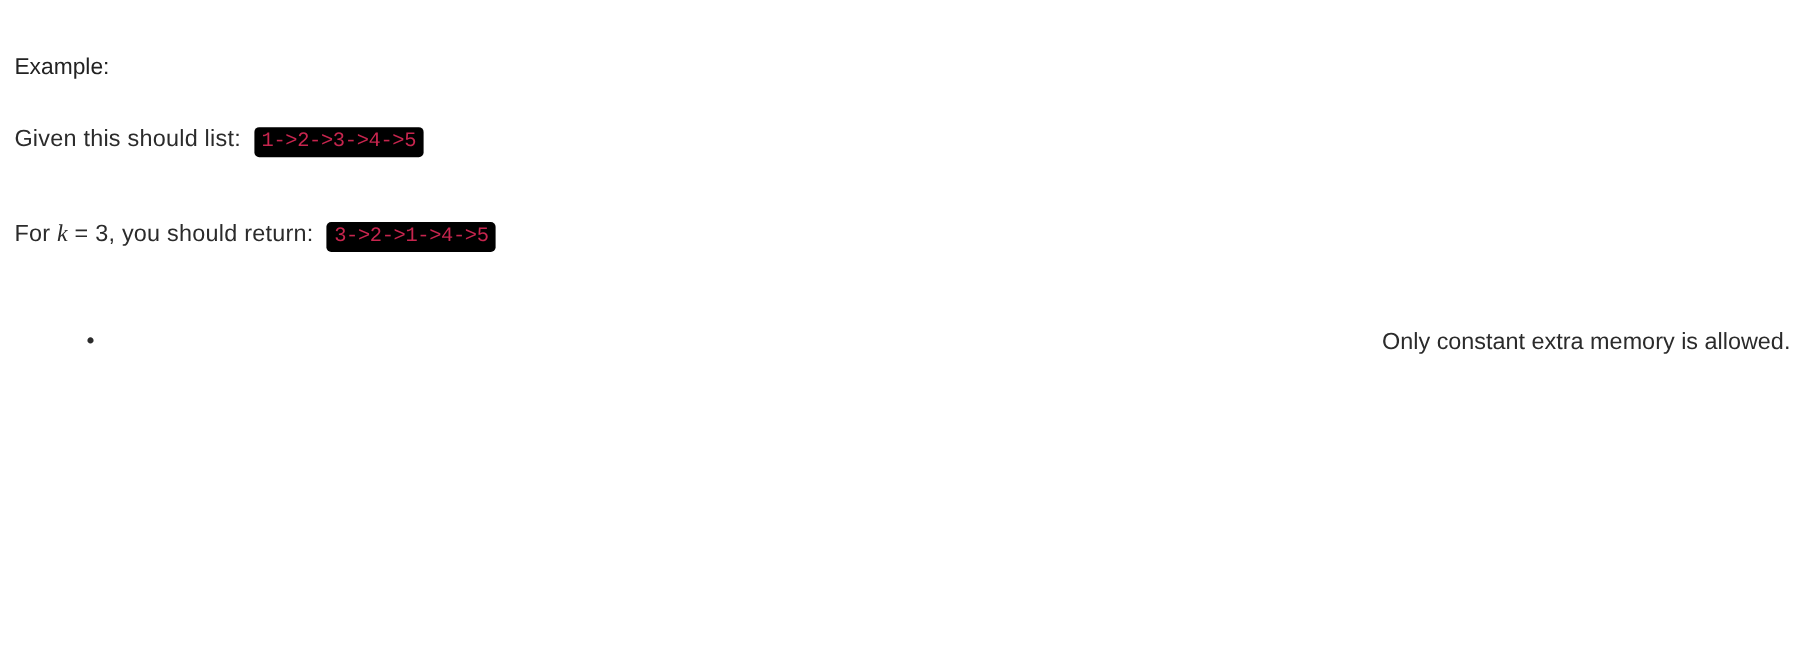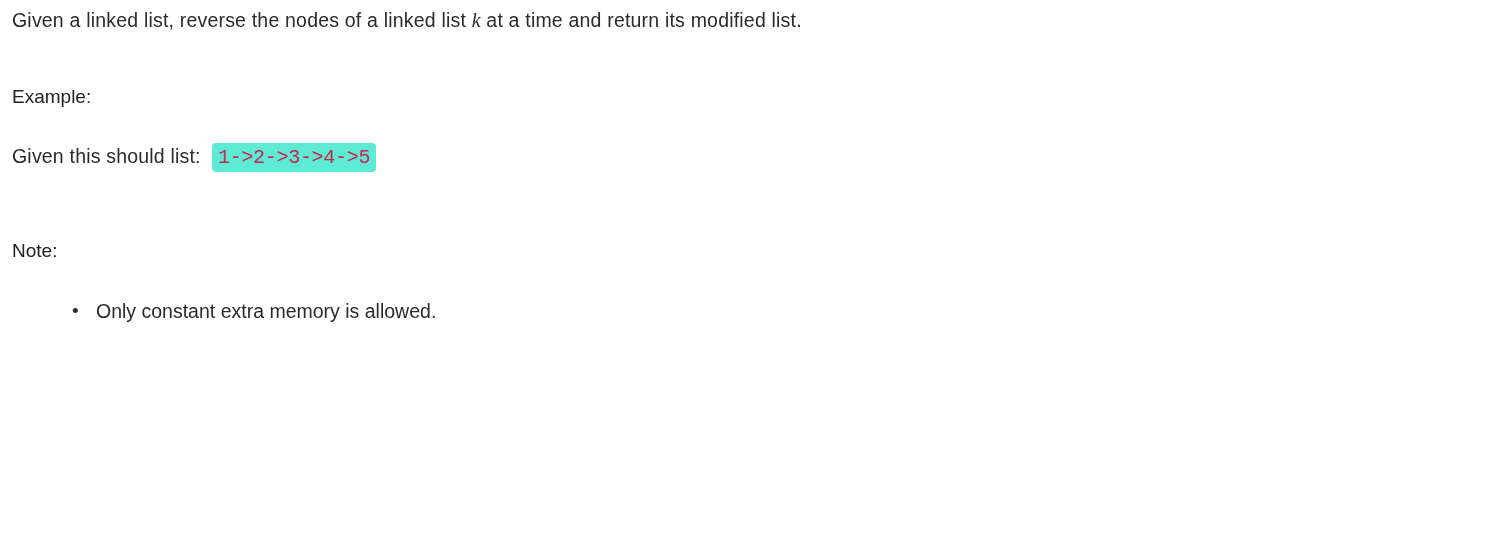--- a/index.html
+++ b/index.html
@@ -39,32 +39,33 @@
     line-height: 30px;
     color: #222222;
   }
   em.var {
     font-style: italic;
     font-family: "Liberation Serif", serif;
     font-size: 20px;
   }
   code.inline-code {
     font-family: "Liberation Mono", monospace;
-    font-size: 20px;
+    font-size: 17px;
     color: #c7254e;
-    background-color: #5eead4;
+    background-color: #000000;
     padding: 3px 6px;
     border-radius: 4px;
     white-space: nowrap;
     letter-spacing: -0.3px;
   }
   ul.note-list {
     margin: 0;
     padding: 0 0 0 60px;
     list-style: none;
+    text-align: right;
   }
   ul.note-list li {
     position: relative;
     font-size: 19.5px;
     line-height: 42px;
     color: #2b2b2b;
     padding-left: 24px;
   }
   ul.note-list li::before {
     content: "\2022";
@@ -77,42 +78,41 @@
   }
   .line-wrap {
     max-width: 1482px;
   }
 </style>
 </head>
 <body>
 
 <div class="problem-body">
 
-  <p class="para line-wrap"><span>Given a linked list, reverse the nodes of a linked list </span><em class="var">k</em><span> at a time and return its modified list.</span></p>
 
   <div class="spacer-20"></div>
 
 
   <div class="spacer-22"></div>
 
   <h4 class="heading">Example:</h4>
 
   <div class="spacer-24"></div>
 
   <p class="para"><span>Given this should list:</span>&nbsp; <code class="inline-code">1-&gt;2-&gt;3-&gt;4-&gt;5</code></p>
 
   <div class="spacer-18"></div>
 
 
   <div class="spacer-18"></div>
 
+  <p class="para"><span>For </span><em class="var">k</em><span> = 3, you should return:</span>&nbsp; <code class="inline-code">3-&gt;2-&gt;1-&gt;4-&gt;5</code></p>
 
   <div class="spacer-22"></div>
 
-  <h4 class="heading">Note:</h4>
 
   <div class="spacer-24"></div>
 
   <ul class="note-list">
     <li><span>Only constant extra memory is allowed.</span></li>
   </ul>
 
 </div>
 
 </body></html>

